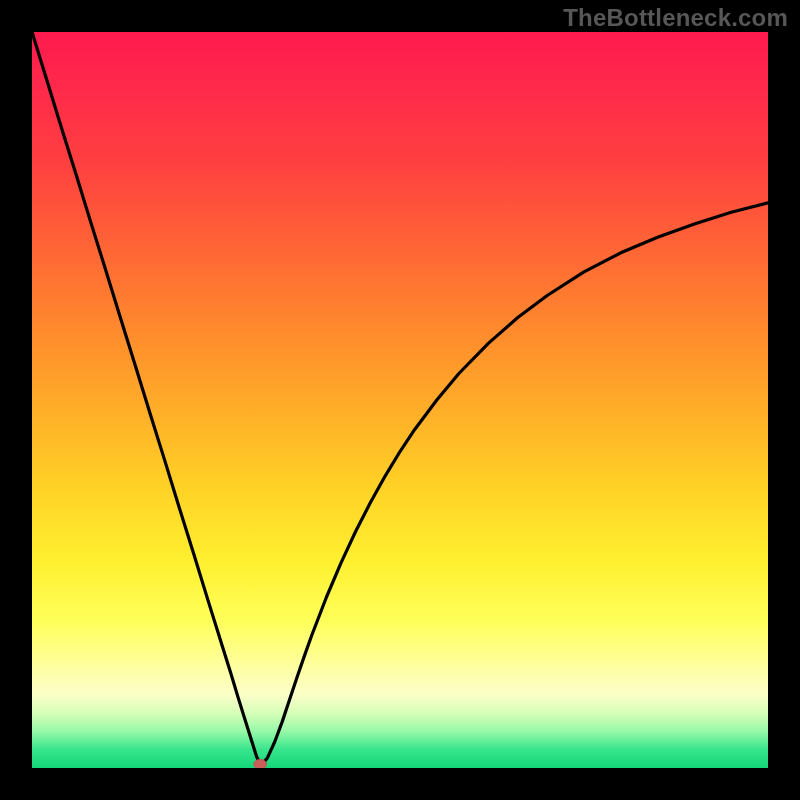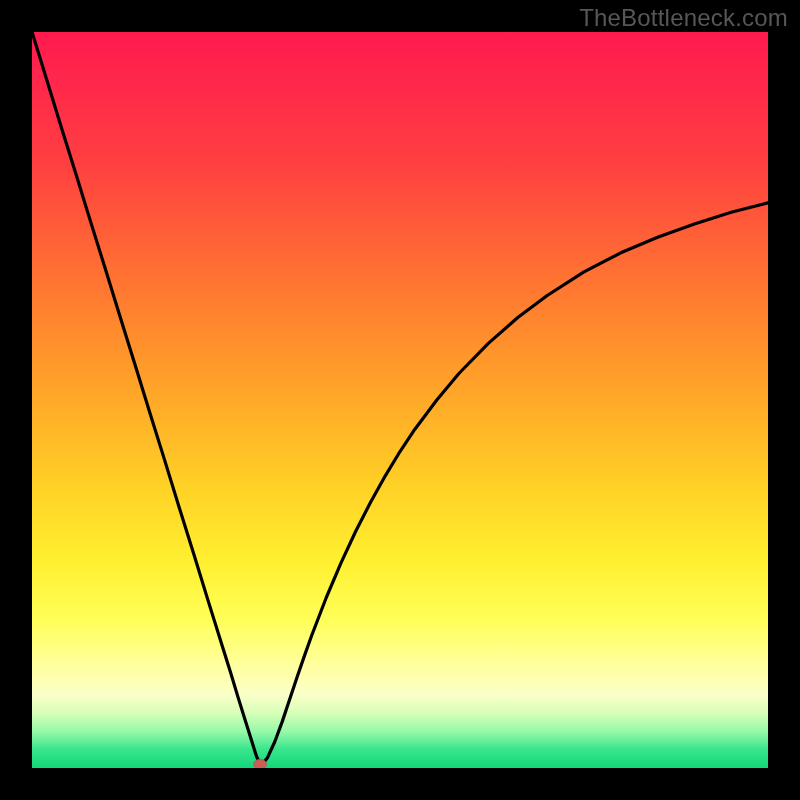--- a/index.html
+++ b/index.html
@@ -16,21 +16,21 @@
     width: 800px;
     height: 800px;
     background: #000;
   }
   .watermark {
     position: absolute;
     top: 4px;
     right: 12px;
     color: #575757;
     font-size: 24px;
-    font-weight: 400;
+    font-weight: 700;
     letter-spacing: 0.2px;
     z-index: 5;
   }
   .plot {
     position: absolute;
     left: 32px;
     top: 32px;
     width: 736px;
     height: 736px;
     overflow: hidden;

